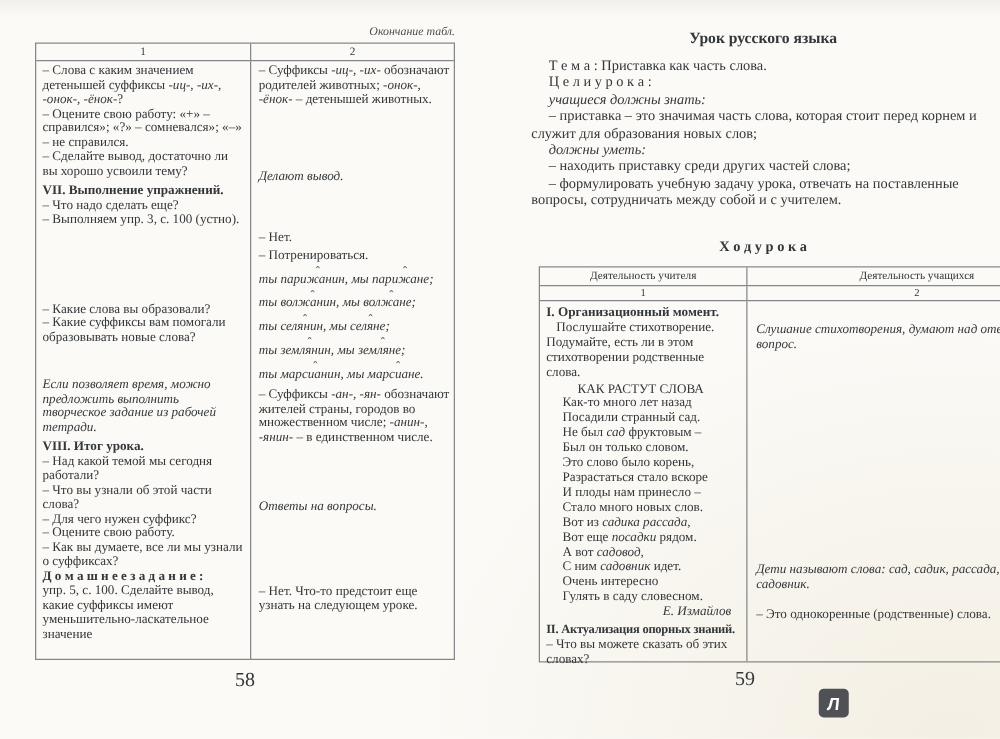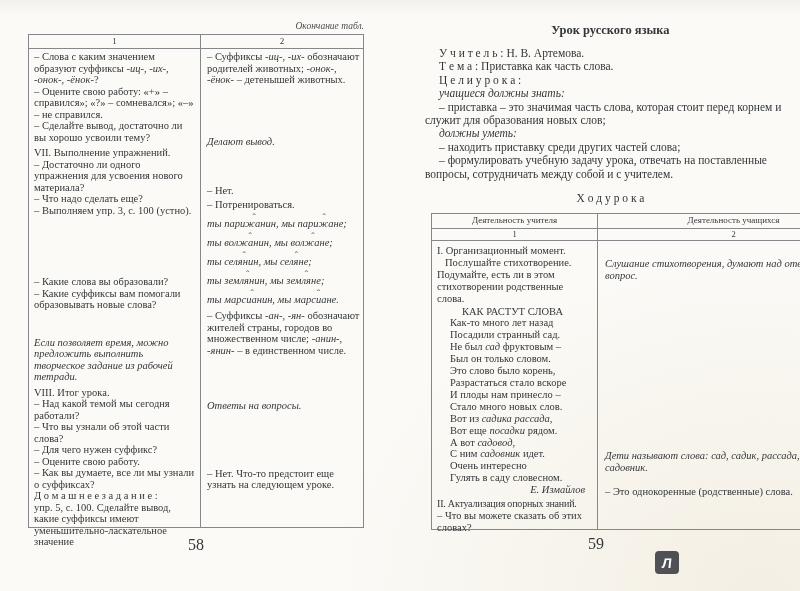--- a/index.html
+++ b/index.html
@@ -6,41 +6,41 @@
   .book{
     position:relative; width:800px; height:591px; overflow:hidden;
     background:
       radial-gradient(ellipse at 95% 100%, rgba(235,225,205,.45) 0%, rgba(235,225,205,0) 40%),
       linear-gradient(180deg,#f1f0ec 0px,#fbfaf6 14px);
     background-color:#fbfaf6;
     color:#34373a;
     font-family:"Liberation Serif","DejaVu Serif",serif;
   }
   .para{margin:0; padding:0;}
-  .b{font-weight:normal;}
+  .b{font-weight:bold;}
   .i{font-style:italic;}
   
   .cont-label{position:absolute; left:180px; top:21px; width:184px; text-align:right;
     font-style:italic; font-size:9.5px; color:#4a4d50;}
   .ltable{position:absolute; left:28px; top:34px; width:336px; height:494px;
     border:1px solid #85888a; box-sizing:border-box; font-size:10.5px; line-height:11.5px;}
   .lt-head{display:flex; height:13px; border-bottom:1px solid #85888a; font-size:9px;
     line-height:12px; text-align:center;}
   .lt-head .h1{width:172px; border-right:1px solid #85888a; box-sizing:border-box;}
   .lt-head .h2{flex:1;}
   .lt-body{display:flex; height:479px;}
   .lt-body .c1{width:172px; border-right:1px solid #85888a; box-sizing:border-box; padding:2px 4px 0 5px;}
   .lt-body .c2{flex:1; padding:2px 3px 0 6px;}
   
   .r-title{position:absolute; left:428px; top:23px; width:365px; text-align:center;
     font-weight:bold; font-size:12.5px;}
   .intro{position:absolute; left:425px; top:47px; width:368px; font-size:11.5px; line-height:13.4px;}
   .intro .para{text-indent:14px;}
   .hod-heading{position:absolute; left:428px; top:192px; width:365px; text-align:center;
-    font-weight:normal; font-size:11.5px;}
+    font-weight:bold; font-size:11.5px;}
   .rtable{position:absolute; left:431px; top:213px; width:439px; height:317px;
     border:1px solid #85888a; box-sizing:border-box; font-size:10.5px; line-height:11.9px;}
   .rt-head{display:flex; height:14px; border-bottom:1px solid #85888a; font-size:9px;
     line-height:13px; text-align:center;}
   .rt-head .h1{width:166px; border-right:1px solid #85888a; box-sizing:border-box;}
   .rt-head .h2{flex:1;}
   .rt-nums{display:flex; height:11px; border-bottom:1px solid #85888a; font-size:8.5px;
     line-height:10px; text-align:center;}
   .rt-nums .h1{width:166px; border-right:1px solid #85888a; box-sizing:border-box;}
   .rt-nums .h2{flex:1;}
@@ -75,25 +75,24 @@
   <div>
     <div class="cont-label">Окончание табл.</div>
 
     <div class="ltable">
       <div class="lt-head">
         <div class="h1">1</div>
         <div class="h2">2</div>
       </div>
       <div class="lt-body">
         <div class="c1">
-            <p class="para"><span>– Слова с каким значением образуют суффиксы </span><span class="i">-иц-, -их-, -онок-, -ёнок-</span><span>?</span></p>
+            <p class="para"><span>– Слова с каким значением детенышей суффиксы </span><span class="i">-иц-, -их-, -онок-, -ёнок-</span><span>?</span></p>
             <p class="para">– Оцените свою работу: «+» – справился»; «?» – сомневался»; «–» – не справился.</p>
             <p class="para">– Сделайте вывод, достаточно ли вы хорошо усвоили тему?</p>
             <p class="para b" style="margin-top: 4px;">VII. Выполнение упражнений.</p>
-            <p class="para">– Достаточно ли одного упражнения для усвоения нового материала?</p>
             <p class="para">– Что надо сделать еще?</p>
             <p class="para">– Выполняем упр. 3, с. 100 (устно).</p>
             <p class="para" style="margin-top: 60px;">– Какие слова вы образовали?</p>
             <p class="para">– Какие суффиксы вам помогали образовывать новые слова?</p>
             <p class="para i" style="margin-top: 26px;">Если позволяет время, можно предложить выполнить творческое задание из рабочей тетради.</p>
             <p class="para b" style="margin-top: 4px;">VIII. Итог урока.</p>
             <p class="para">– Над какой темой мы сегодня работали?</p>
             <p class="para">– Что вы узнали об этой части слова?</p>
             <p class="para">– Для чего нужен суффикс?</p>
             <p class="para">– Оцените свою работу.</p>
@@ -118,21 +117,20 @@
       </div>
     </div>
 
     <div class="pagenum pn-left">58</div>
   </div>
 
   <div>
     <div class="r-title">Урок русского языка</div>
 
     <div class="intro">
-        <p class="para">У ч и т е л ь : Н. В. Артемова.</p>
         <p class="para">Т е м а : Приставка как часть слова.</p>
         <p class="para">Ц е л и  у р о к а :</p>
         <p class="para i">учащиеся должны знать:</p>
         <p class="para">– приставка – это значимая часть слова, которая стоит перед корнем и служит для образования новых слов;</p>
         <p class="para i">должны уметь:</p>
         <p class="para">– находить приставку среди других частей слова;</p>
         <p class="para">– формулировать учебную задачу урока, отвечать на поставленные вопросы, сотрудничать между собой и с учителем.</p>
       </div>
 
     <div class="hod-heading">Х о д  у р о к а</div>

